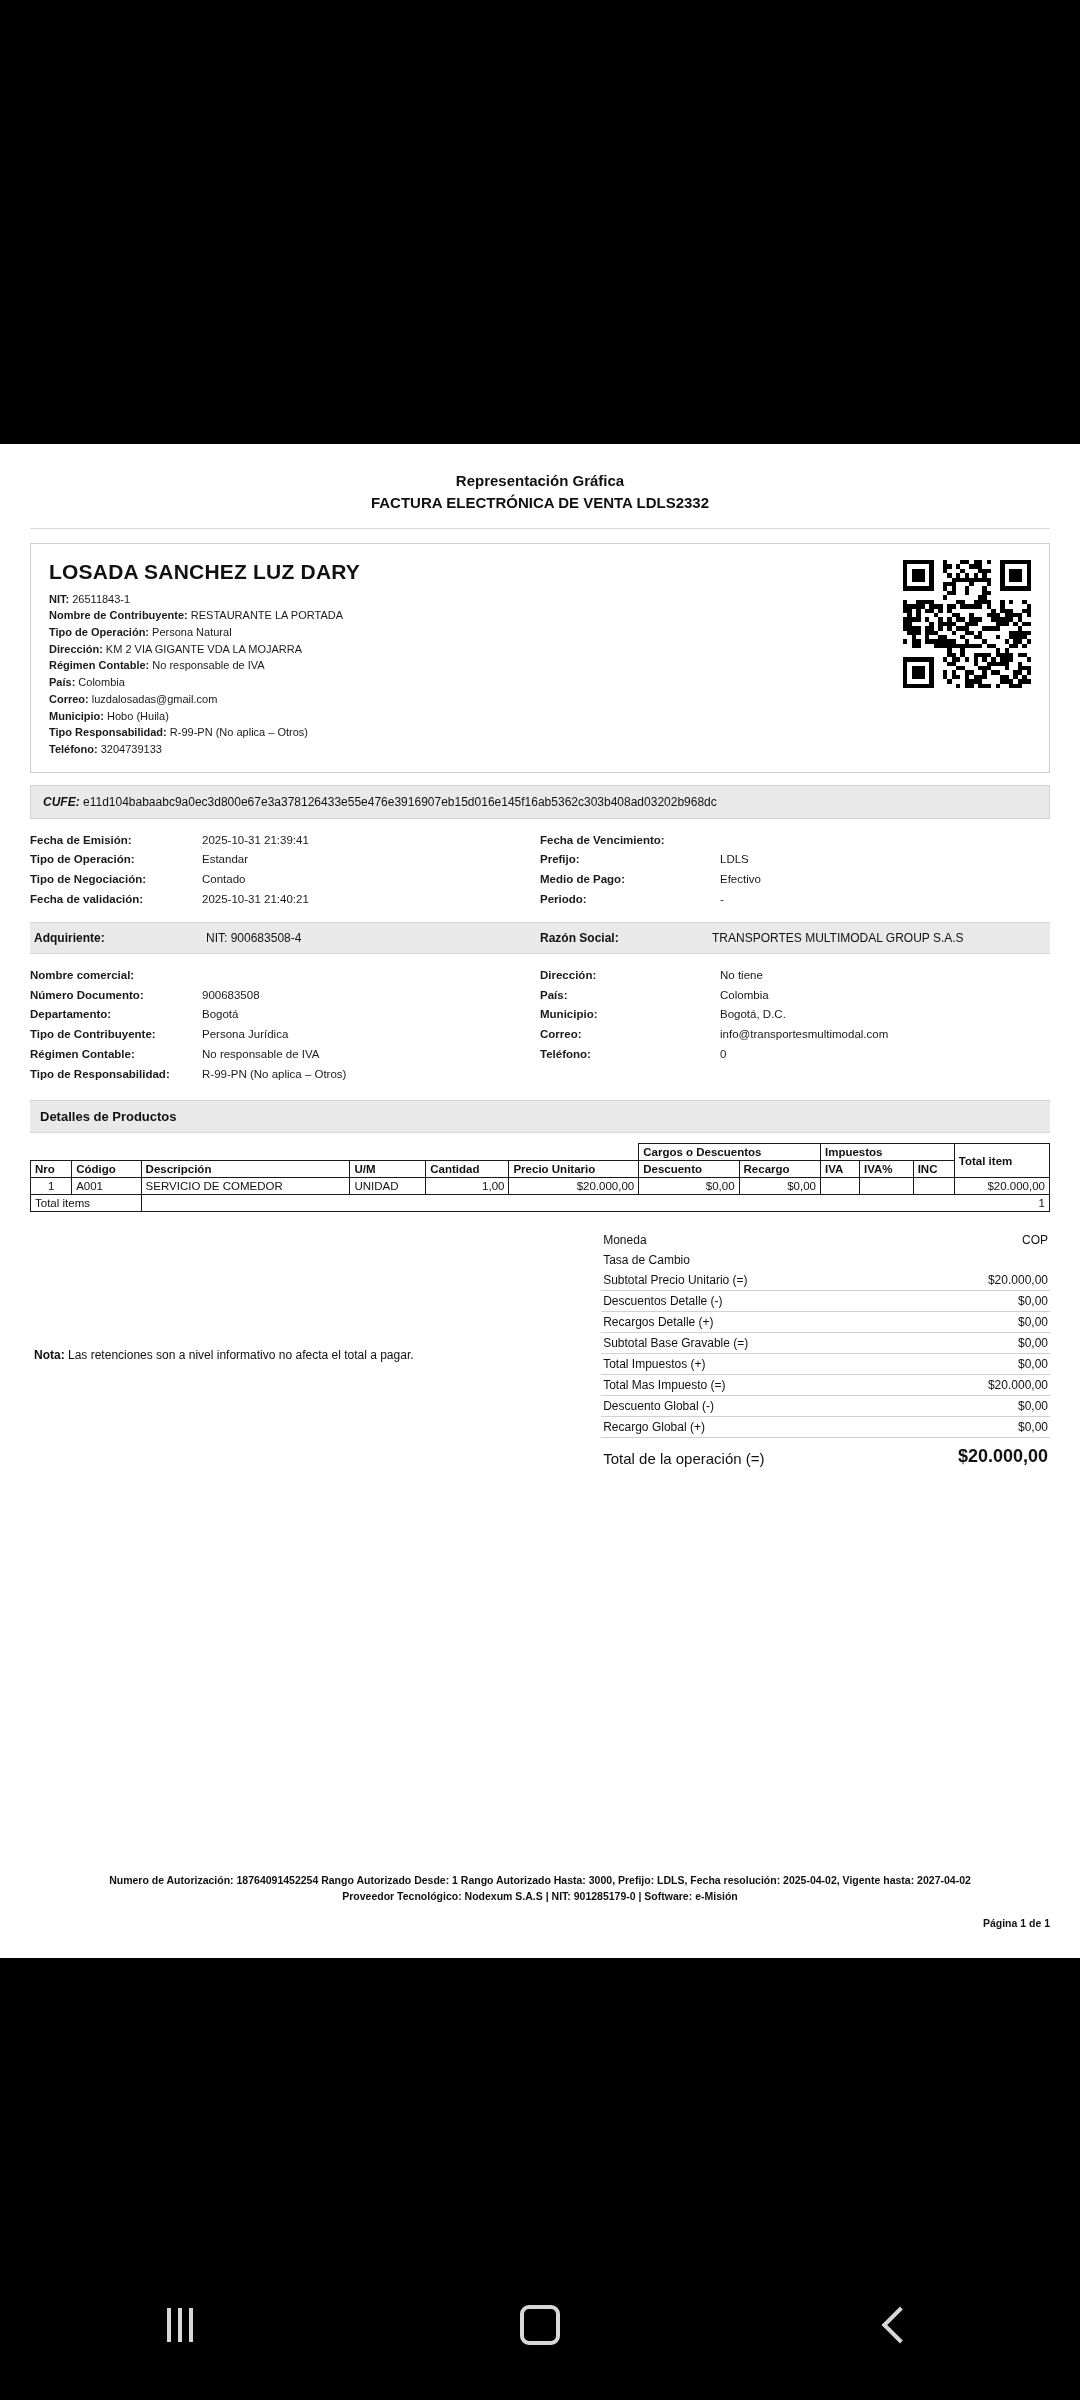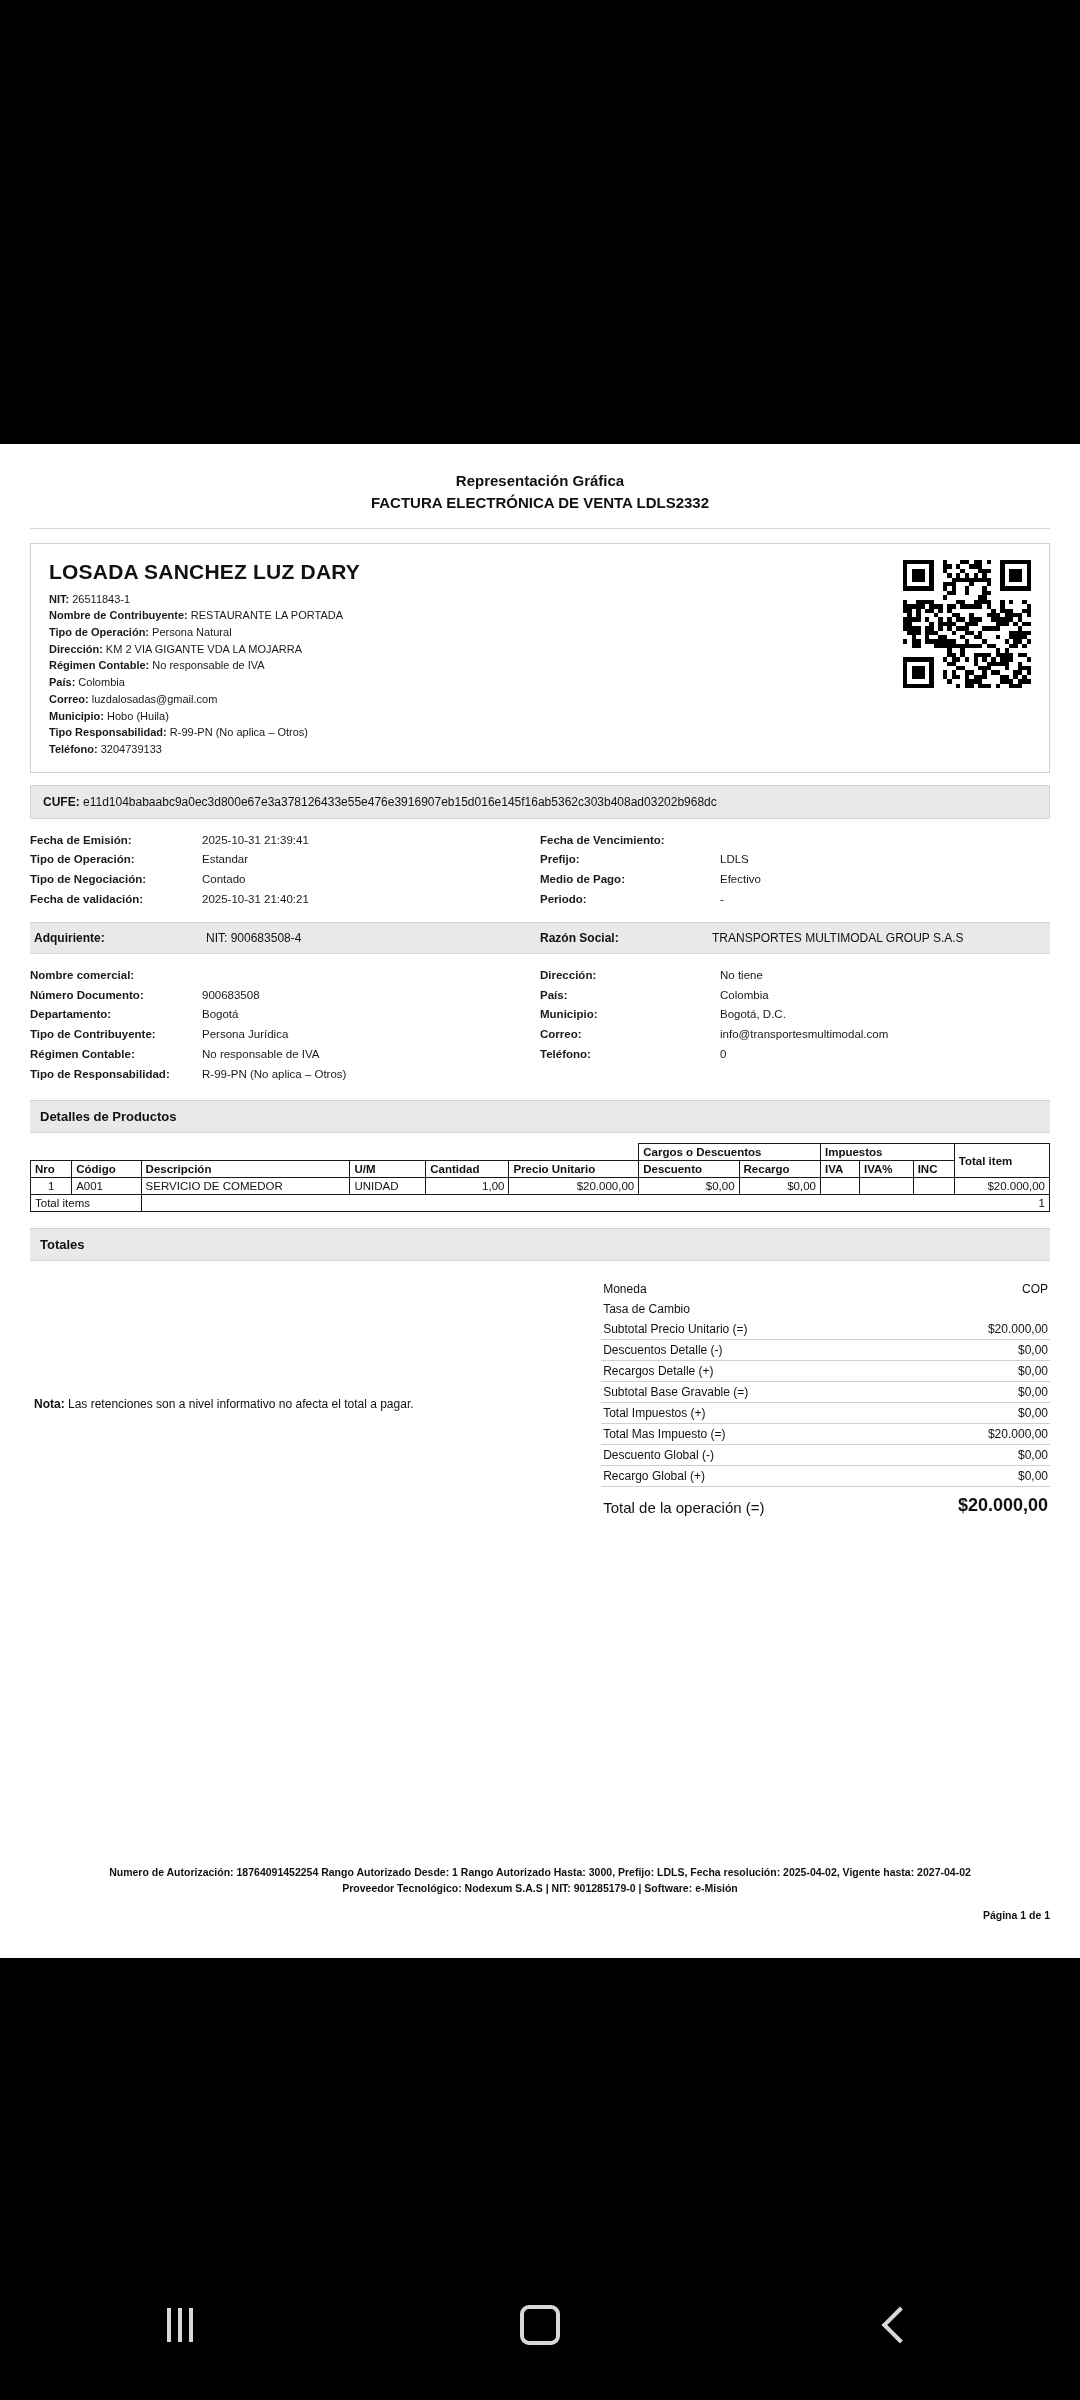--- a/index.html
+++ b/index.html
@@ -68,21 +68,21 @@
   
   .band {
     margin-top: 12px;
     background: #e9e9e9;
     border: 1px solid #d4d4d4;
     padding: 9px 12px;
     font-size: 12px;
     color: #111;
     word-break: break-all;
   }
-  .band b { font-weight: bold; }
+  .band b { font-weight: bold; font-style: italic; }
 
   
   .grid2 {
     display: flex;
     margin-top: 12px;
     font-size: 11.5px;
     color: #1a1a1a;
   }
   .grid2 > div { width: 50%; }
   .row {
@@ -160,21 +160,21 @@
     border-bottom: 1px solid #d0d0d0;
   }
   .trow.noline { border-bottom: none; }
   .trow.big { font-size: 18px; font-weight: bold; padding-top: 8px; }
   .trow.big .tl { font-size: 15px; font-weight: normal; align-self: flex-end; }
 
   
   .footer {
     position: absolute;
     left: 30px; right: 30px;
-    bottom: 34px;
+    bottom: 26px;
     text-align: center;
     font-size: 10.5px;
     font-weight: bold;
     color: #111;
     line-height: 1.6;
   }
   .pagina {
     text-align: right;
     font-size: 10.5px;
     font-weight: bold;
@@ -784,21 +784,20 @@
         <td></td>
         <td class="rgt">$20.000,00</td>
       </tr>
       <tr>
         <td colspan="2">Total items</td>
         <td class="rgt" colspan="10">1</td>
       </tr>
     </tbody>
       </table>
 
-    <div class="secbar">Totales</div>
 
     <div class="totals-wrap">
       <div class="nota">
         <b>Nota:</b>
         <span>Las retenciones son a nivel informativo no afecta el total a pagar.</span>
       </div>
       <div class="totals">
         <div class="trow noline">
             <span class="tl">Moneda</span>
             <span class="tv">COP</span>

